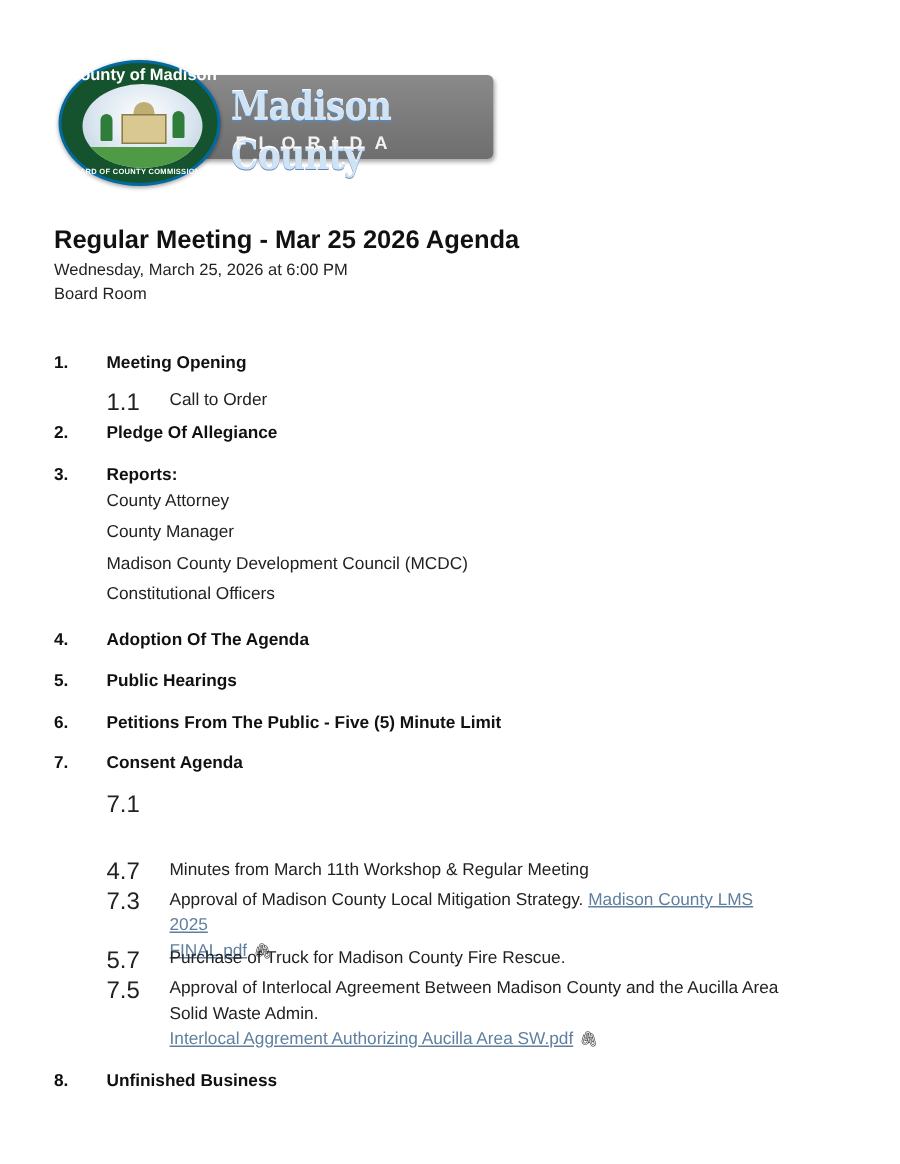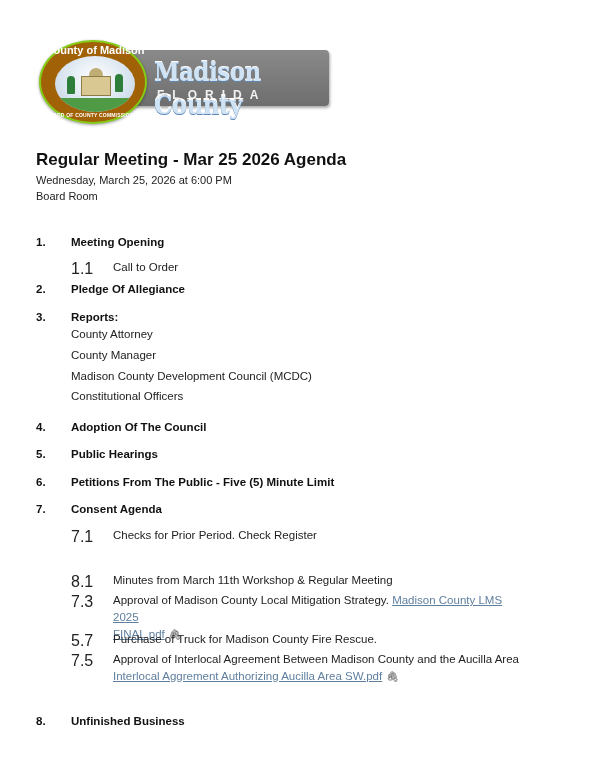--- a/index.html
+++ b/index.html
@@ -21,21 +21,21 @@
     text-shadow: 0 1px 0 #5d86b0, 0 -1px 0 #ffffff;
     transform: scaleY(1.15); transform-origin: top left;
   }
   .logo-sub {
     position: absolute; left: 120px; top: 52px;
     font-family: "Liberation Sans", sans-serif; font-size: 12px; letter-spacing: 8px;
     color: #f2f2f2; font-weight: bold;
   }
   .seal {
     position: absolute; left: 2px; top: 4px; width: 108px; height: 84px;
-    border-radius: 50%; background: #a16207; border: 2px solid #84cc16;
+    border-radius: 50%; background: #14532d; border: 2px solid #0369a1;
     box-shadow: 0 1px 3px rgba(0,0,0,0.4);
   }
   .seal-inner {
     position: absolute; left: 14px; top: 14px; width: 80px; height: 56px;
     border-radius: 50%; background: radial-gradient(ellipse at 50% 40%, #ffffff 0%, #d8e4ef 60%, #b9cbdc 100%);
     overflow: hidden;
   }
   .seal-building {
     position: absolute; left: 26px; top: 20px; width: 30px; height: 20px;
     background: #d9c892; border: 1px solid #8c7c4a;
@@ -106,55 +106,55 @@
 <div class="sec-title" style="top:283px">Pledge Of Allegiance</div>
 
 <div class="sec-num" style="top:311px">3.</div>
 <div class="sec-title" style="top:311px">Reports:</div>
 <div class="report" style="top:328px">County Attorney</div>
 <div class="report" style="top:349px">County Manager</div>
 <div class="report" style="top:370px">Madison County Development Council (MCDC)</div>
 <div class="report" style="top:390px">Constitutional Officers</div>
 
 <div class="sec-num" style="top:421px">4.</div>
-<div class="sec-title" style="top:421px">Adoption Of The Council</div>
+<div class="sec-title" style="top:421px">Adoption Of The Agenda</div>
 
 <div class="sec-num" style="top:448px">5.</div>
 <div class="sec-title" style="top:448px">Public Hearings</div>
 
 <div class="sec-num" style="top:476px">6.</div>
 <div class="sec-title" style="top:476px">Petitions From The Public - Five (5) Minute Limit</div>
 
 <div class="sec-num" style="top:503px">7.</div>
 <div class="sec-title" style="top:503px">Consent Agenda</div>
 
 <div class="sub-num" style="top:528px">7.1</div>
 <div class="sub-text" style="top:527px">
-  <div>Checks for Prior Period. Check Register</div>
 </div>
 
-<div class="sub-num" style="top:573px">8.1</div>
+<div class="sub-num" style="top:573px">4.7</div>
 <div class="sub-text" style="top:572px">Minutes from March 11th Workshop &amp; Regular Meeting</div>
 
 <div class="sub-num" style="top:593px">7.3</div>
 <div class="sub-text" style="top:592px">
   <div>
     <span>Approval of Madison County Local Mitigation Strategy.</span>
     <span class="link">Madison County LMS 2025</span>
   </div>
   <div>
     <span class="link">FINAL.pdf</span><span class="clip">🖇</span>
   </div>
 </div>
 
 <div class="sub-num" style="top:632px">5.7</div>
 <div class="sub-text" style="top:631px">Purchase of Truck for Madison County Fire Rescue.</div>
 
 <div class="sub-num" style="top:652px">7.5</div>
 <div class="sub-text" style="top:651px">
   <div>Approval of Interlocal Agreement Between Madison County and the Aucilla Area</div>
+  <div>Solid Waste Admin.</div>
   <div>
     <span class="link">Interlocal Aggrement Authorizing Aucilla Area SW.pdf</span><span class="clip">🖇</span>
   </div>
 </div>
 
 <div class="sec-num" style="top:715px">8.</div>
 <div class="sec-title" style="top:715px">Unfinished Business</div>
 
 </body></html>

